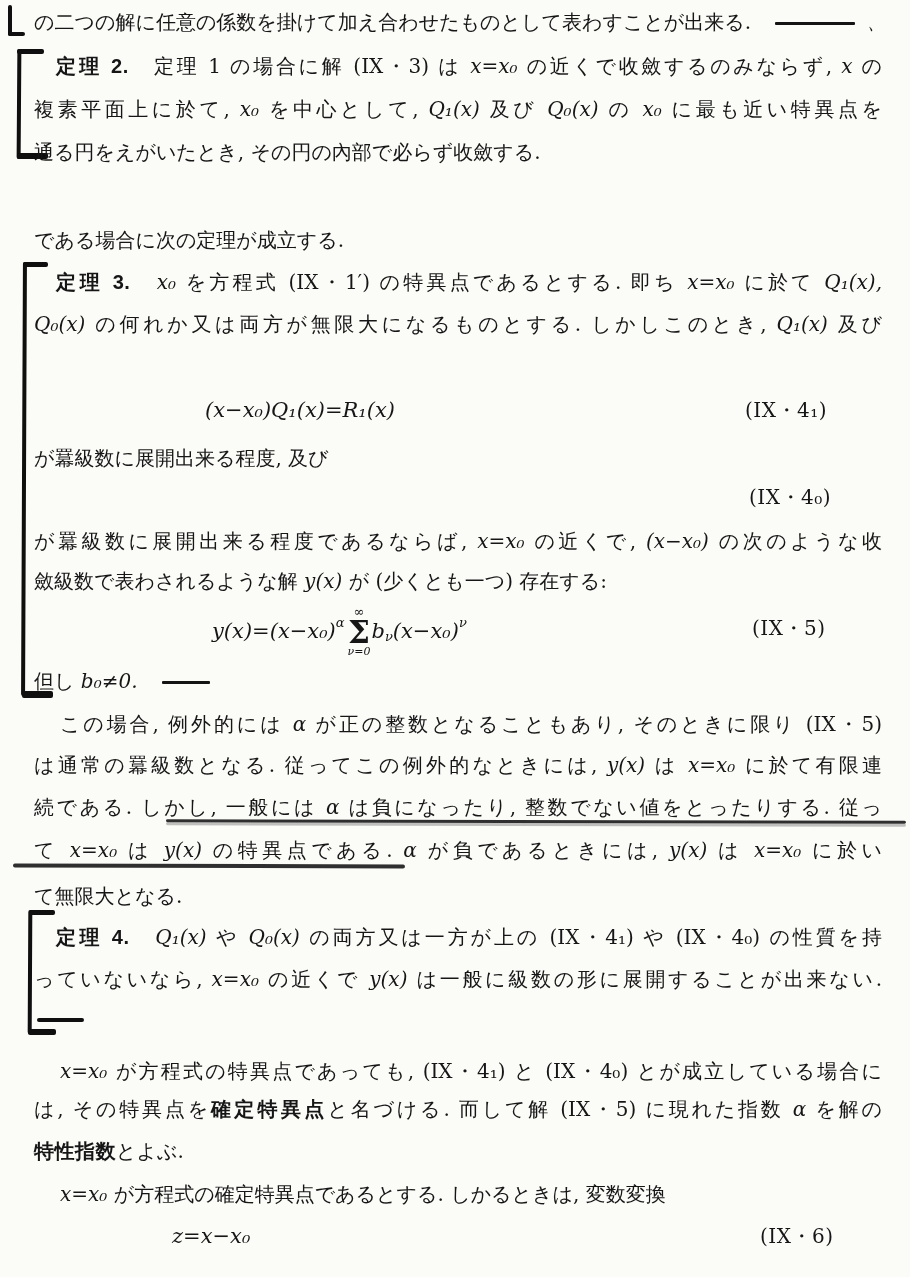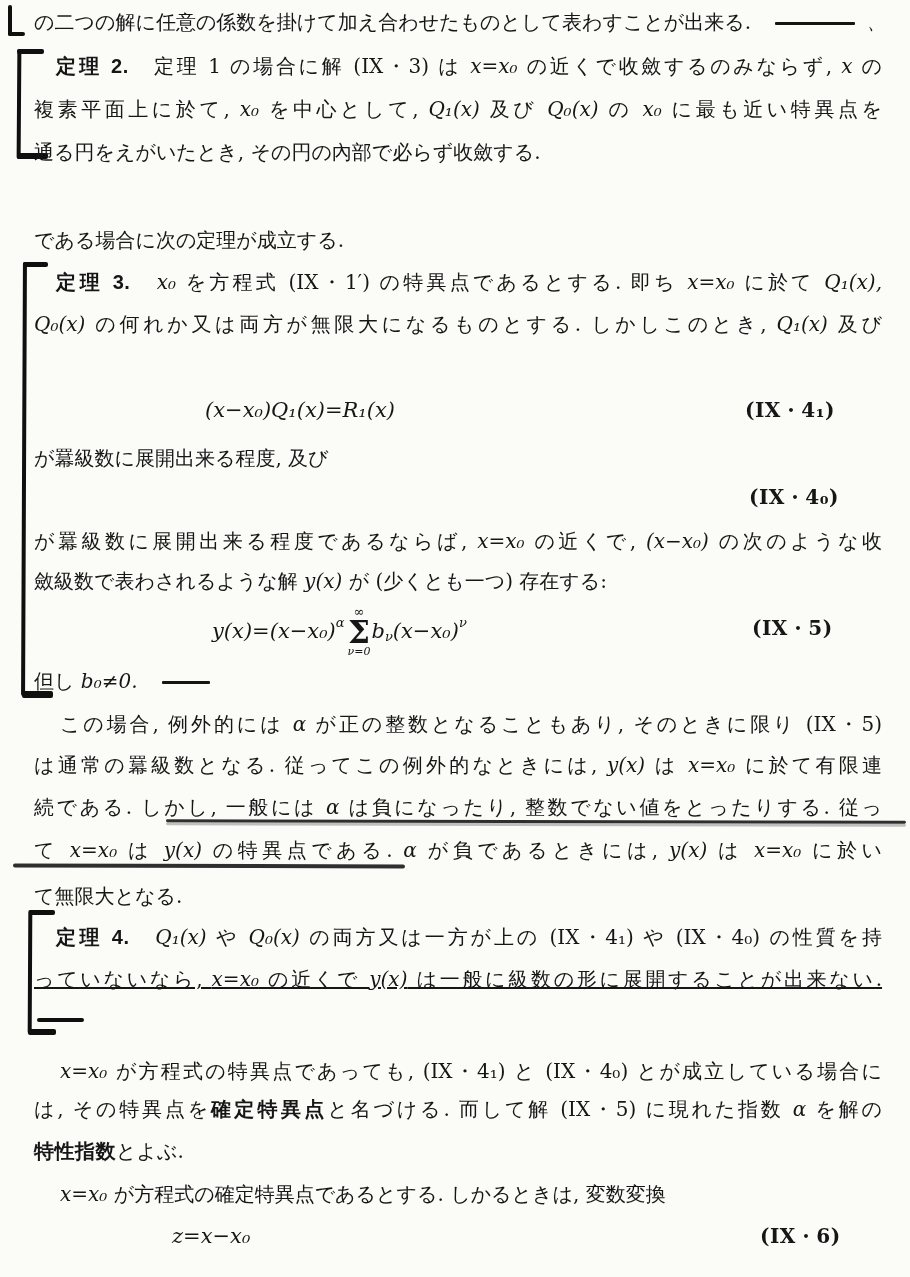--- a/index.html
+++ b/index.html
@@ -27,21 +27,21 @@
   .sm{font-style:italic;font-family:"DejaVu Serif",serif;}
   .sb{font-family:"Liberation Sans","DejaVu Sans",sans-serif;font-weight:700;letter-spacing:.5px;}
   .sdash{
     display:inline-block;height:3px;background:#141414;
     vertical-align:middle;margin:0 2px 0 24px;border-radius:1px;
   }
   .eq{font-size:21px;}
   .em{font-style:italic;font-family:"DejaVu Serif",serif;}
   .eq-label{
     position:absolute;font-size:20px;letter-spacing:.5px;
-    font-family:"DejaVu Serif",serif;font-weight:700;
+    font-family:"DejaVu Serif",serif;font-weight:400;
   }
   .esup{font-size:13px;font-style:italic;position:relative;top:-8px;}
   .esub{font-size:13px;font-style:italic;position:relative;top:6px;}
   .esum{display:flex;align-items:center;height:58px;}
   .sig{display:inline-flex;flex-direction:column;align-items:center;line-height:1;margin:0 1px 0 3px;font-style:normal;}
   .sig .u{font-size:13px;}
   .sig .s{font-size:31px;font-weight:600;margin:-1px 0 -2px 0;font-family:"DejaVu Serif","DejaVu Sans",serif;}
   .sig .d{font-size:11px;font-style:italic;}
   .stroke{position:absolute;background:#0f0f0f;border-radius:2px;}
   .pencil{position:absolute;background:#2f2f2f;border-radius:2px;}
@@ -108,20 +108,20 @@
       <span class="esup">ν</span>
     </div>
     <div class="eq-label" style="left: 752px; top: 615px;">(IX・5)</div>
     <div class="line" style="top: 667px; left: 34px;"><span class="sjp">但し </span><span class="sm">b₀≠0.</span><span class="sdash" style="width: 48px;"></span></div>
     <div class="line just" style="top: 710px; left: 60px; width: 822px;"><span class="sjp">この場合, 例外的には </span><span class="sm">α</span><span class="sjp"> が正の整数となることもあり, そのときに限り (IX・5)</span></div>
     <div class="line just" style="top: 751px; left: 34px; width: 848px;"><span class="sjp">は通常の羃級数となる. 従ってこの例外的なときには, </span><span class="sm">y(x)</span><span class="sjp"> は </span><span class="sm">x=x₀</span><span class="sjp"> に於て有限連</span></div>
     <div class="line just" style="top: 793px; left: 34px; width: 848px;"><span class="sjp">続である. しかし, 一般には </span><span class="sm">α</span><span class="sjp"> は負になったり, 整数でない値をとったりする. 従っ</span></div>
     <div class="line just" style="top: 836px; left: 34px; width: 848px;"><span class="sjp">て </span><span class="sm">x=x₀</span><span class="sjp"> は </span><span class="sm">y(x)</span><span class="sjp"> の特異点である. </span><span class="sm">α</span><span class="sjp"> が負であるときには, </span><span class="sm">y(x)</span><span class="sjp"> は </span><span class="sm">x=x₀</span><span class="sjp"> に於い</span></div>
     <div class="line" style="top: 882px; left: 34px;"><span class="sjp">て無限大となる.</span></div>
     <div class="line just" style="top: 923px; left: 56px; width: 826px;"><span class="sb">定理 4.</span><span class="sjp">　</span><span class="sm">Q₁(x)</span><span class="sjp"> や </span><span class="sm">Q₀(x)</span><span class="sjp"> の両方又は一方が上の (IX・4₁) や (IX・4₀) の性質を持</span></div>
-    <div class="line just" style="top: 965px; left: 34px; width: 848px; text-decoration: underline;"><span class="sjp">っていないなら, </span><span class="sm">x=x₀</span><span class="sjp"> の近くで </span><span class="sm">y(x)</span><span class="sjp"> は一般に級数の形に展開することが出来ない.</span></div>
+    <div class="line just" style="top: 965px; left: 34px; width: 848px;"><span class="sjp">っていないなら, </span><span class="sm">x=x₀</span><span class="sjp"> の近くで </span><span class="sm">y(x)</span><span class="sjp"> は一般に級数の形に展開することが出来ない.</span></div>
     <div class="line just" style="top: 1057px; left: 60px; width: 822px;"><span class="sm">x=x₀</span><span class="sjp"> が方程式の特異点であっても, (IX・4₁) と (IX・4₀) とが成立している場合に</span></div>
     <div class="line just" style="top: 1095px; left: 34px; width: 848px;"><span class="sjp">は, その特異点を</span><span class="sb">確定特異点</span><span class="sjp">と名づける. 而して解 (IX・5) に現れた指数 </span><span class="sm">α</span><span class="sjp"> を解の</span></div>
     <div class="line" style="top: 1137px; left: 34px;"><span class="sb">特性指数</span><span class="sjp">とよぶ.</span></div>
     <div class="line" style="top: 1180px; left: 60px;"><span class="sm">x=x₀</span><span class="sjp"> が方程式の確定特異点であるとする. しかるときは, 変数変換</span></div>
     <div class="line eq" style="top: 1222px; left: 172px;"><span class="em">z=x−x₀</span></div>
     <div class="eq-label" style="left: 760px; top: 1223px;">(IX・6)</div>
   </div>
 
 </body></html>

